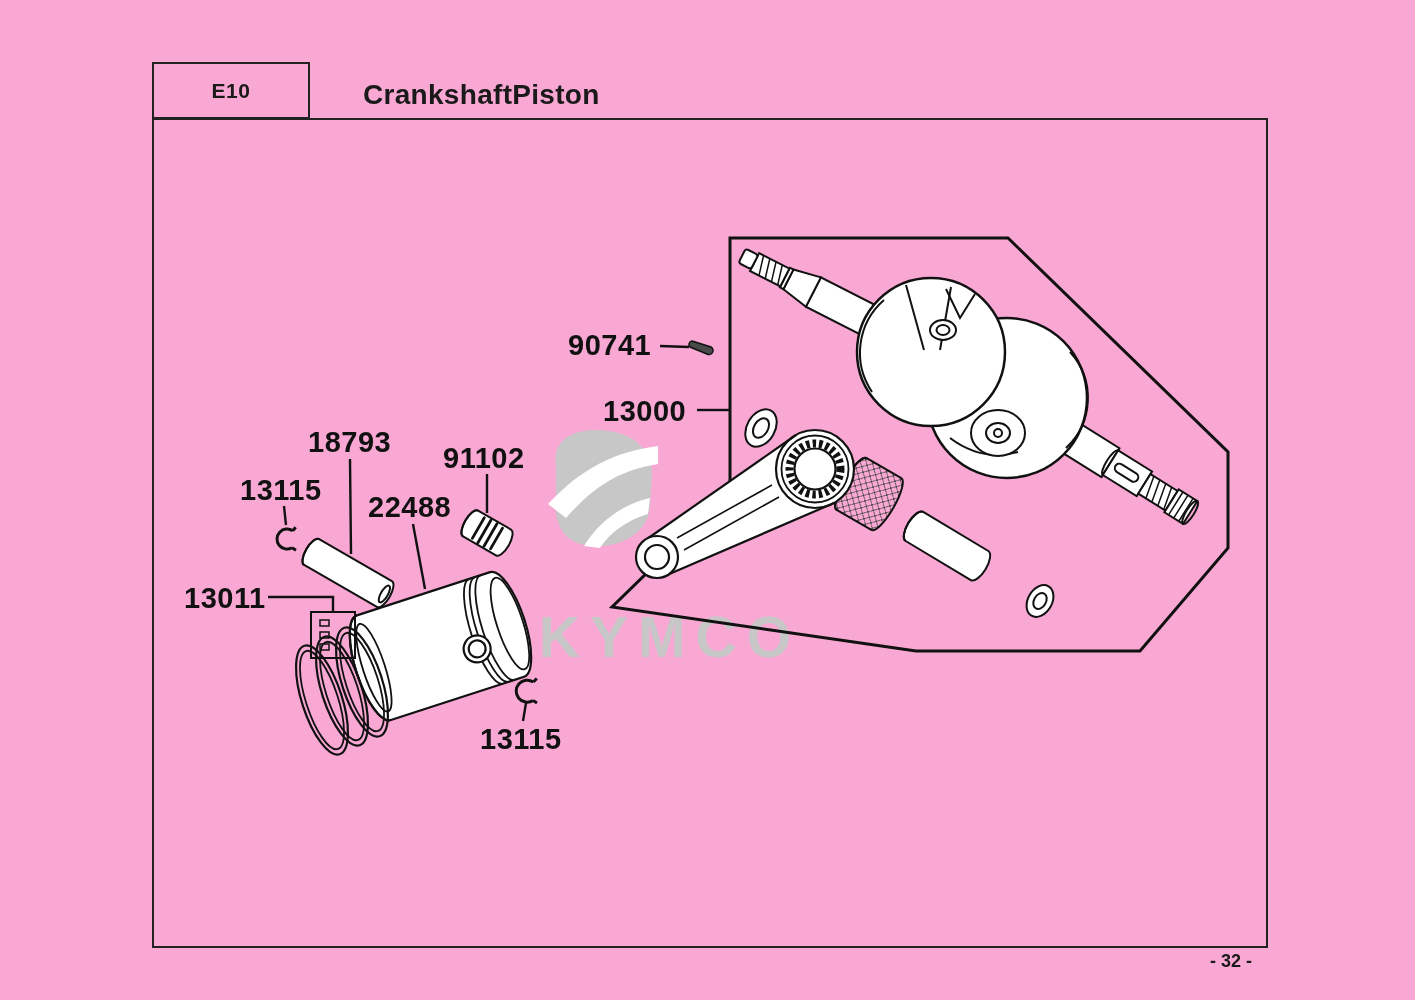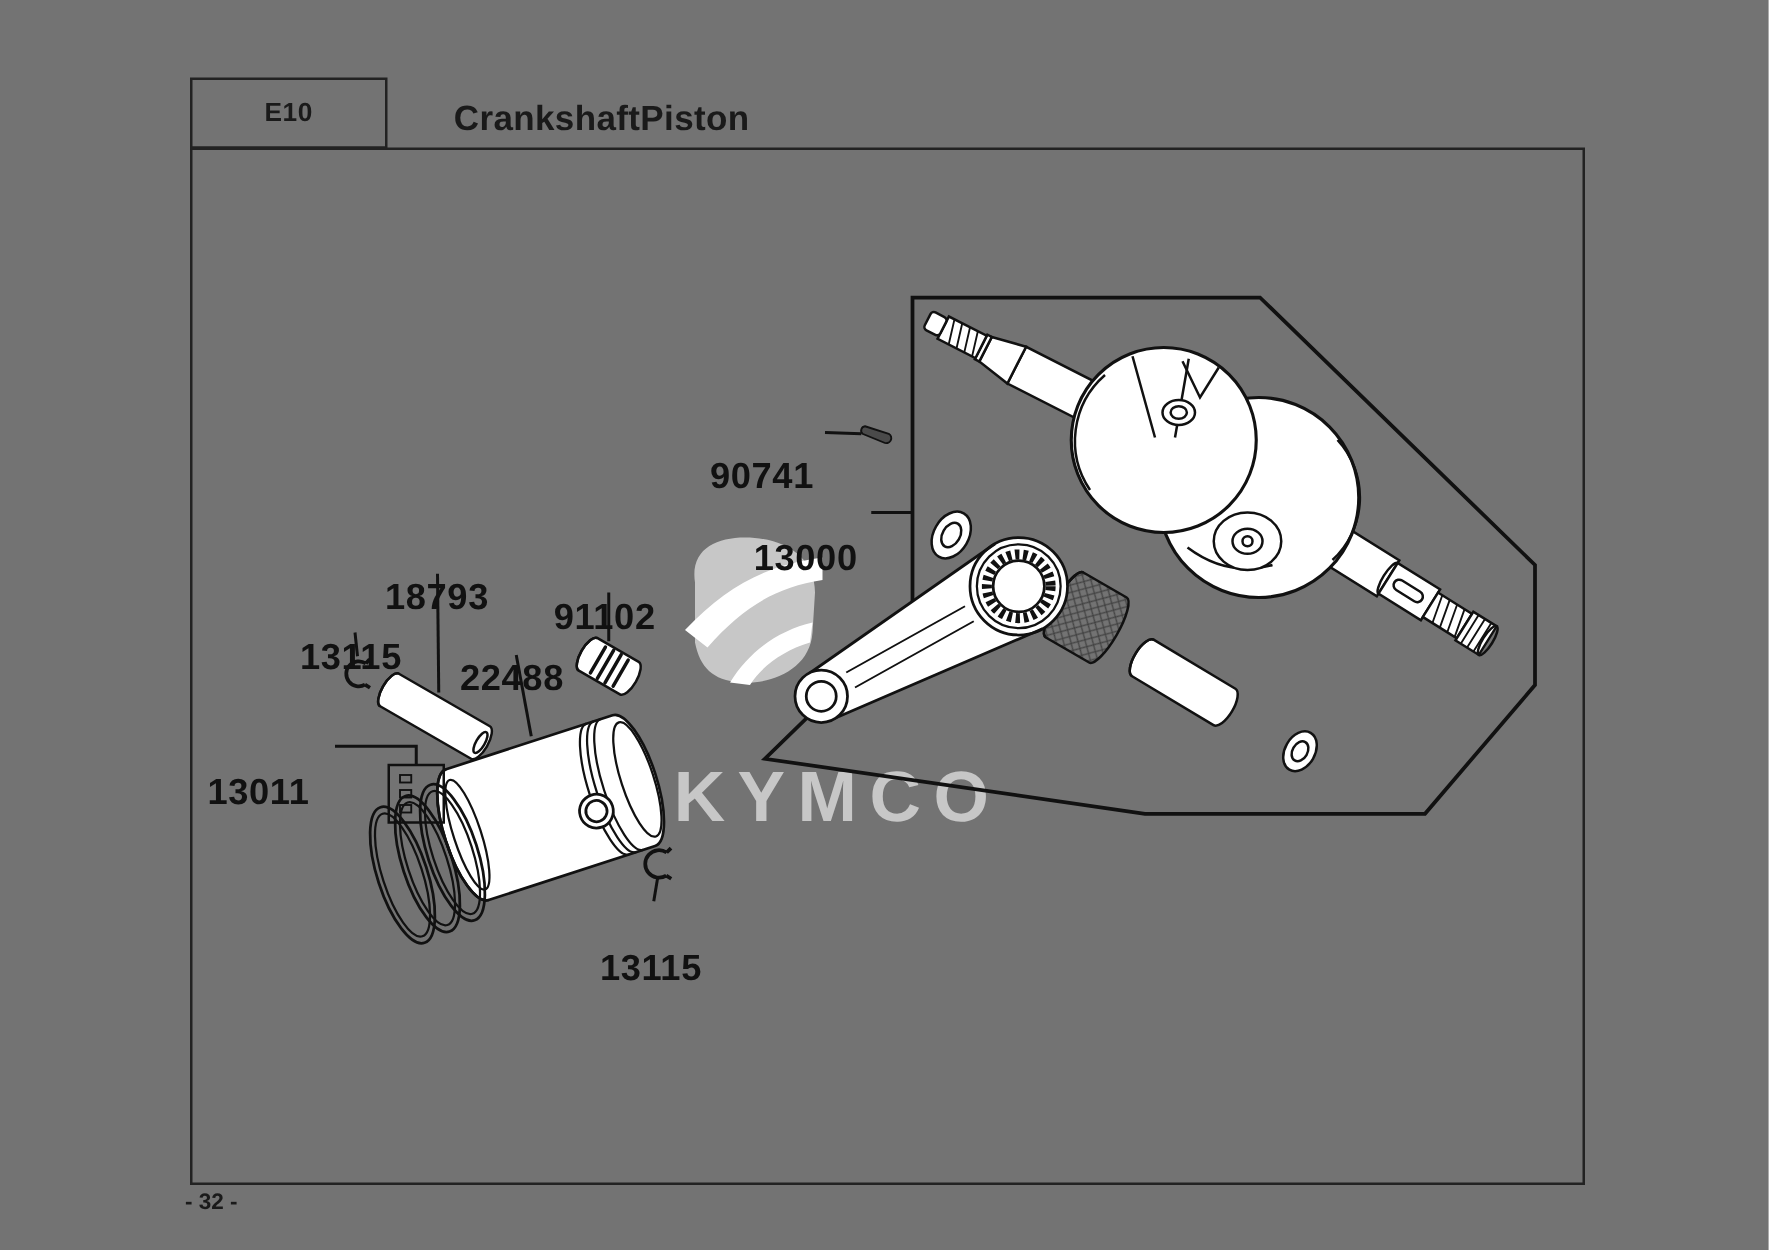--- a/index.html
+++ b/index.html
@@ -1,38 +1,38 @@
 <!DOCTYPE html>
 <html><head>
 <meta charset="utf-8">
 <style>
   html,body { margin:0; padding:0; background:#ffffff; }
   body { width:1415px; height:1000px; font-family:"Liberation Sans", sans-serif; }
-  .page { position:relative; width:1415px; height:1000px; background:#737373; overflow:hidden; color:#1a1a1a; }
+  .page { position:relative; width:1415px; height:1000px; background:#f9a8d4; overflow:hidden; color:#1a1a1a; }
   .code-box {
     position:absolute; left:152px; top:62px; width:158px; height:57px;
     border:2px solid #222; box-sizing:border-box;
     display:flex; align-items:center; justify-content:center;
     font-size:21px; font-weight:bold; letter-spacing:0.5px;
   }
   .page-title {
     position:absolute; left:363px; top:79px;
     font-size:28px; font-weight:bold; letter-spacing:0.3px;
   }
   .frame {
     position:absolute; left:152px; top:118px; width:1116px; height:830px;
     border:2px solid #222; box-sizing:border-box;
   }
   .diagram-svg { position:absolute; left:152px; top:118px; width:1116px; height:830px; }
   .lbl {
     position:absolute; font-size:29px; font-weight:bold; color:#111;
-    letter-spacing:0.5px; white-space:nowrap;margin-top:36px;
+    letter-spacing:0.5px; white-space:nowrap;
   }
   .page-number {
-    position:absolute; left:148px; top:951px; width:1116px; text-align:left;
+    position:absolute; left:136px; top:951px; width:1116px; text-align:right;
     font-size:18px; font-weight:bold;
   }
 </style>
 </head>
 <body>
 
 <div class="page">
 
   <div class="code-box">
     <span>E10</span>
@@ -188,17 +188,17 @@
       <path d="M523,721 L526,703"></path>
     </g>
   </svg>
 
   <div class="lbl" style="left:568px; top:329px">90741</div>
   <div class="lbl" style="left:603px; top:395px">13000</div>
   <div class="lbl" style="left:308px; top:426px">18793</div>
   <div class="lbl" style="left:443px; top:442px">91102</div>
   <div class="lbl" style="left:240px; top:474px">13115</div>
   <div class="lbl" style="left:368px; top:491px">22488</div>
-  <div class="lbl" style="left:166px; top:582px">13011</div>
+  <div class="lbl" style="left:184px; top:582px">13011</div>
   <div class="lbl" style="left:480px; top:723px">13115</div>
 
   <div class="page-number">- 32 -</div>
 </div>
 
 </body></html>

